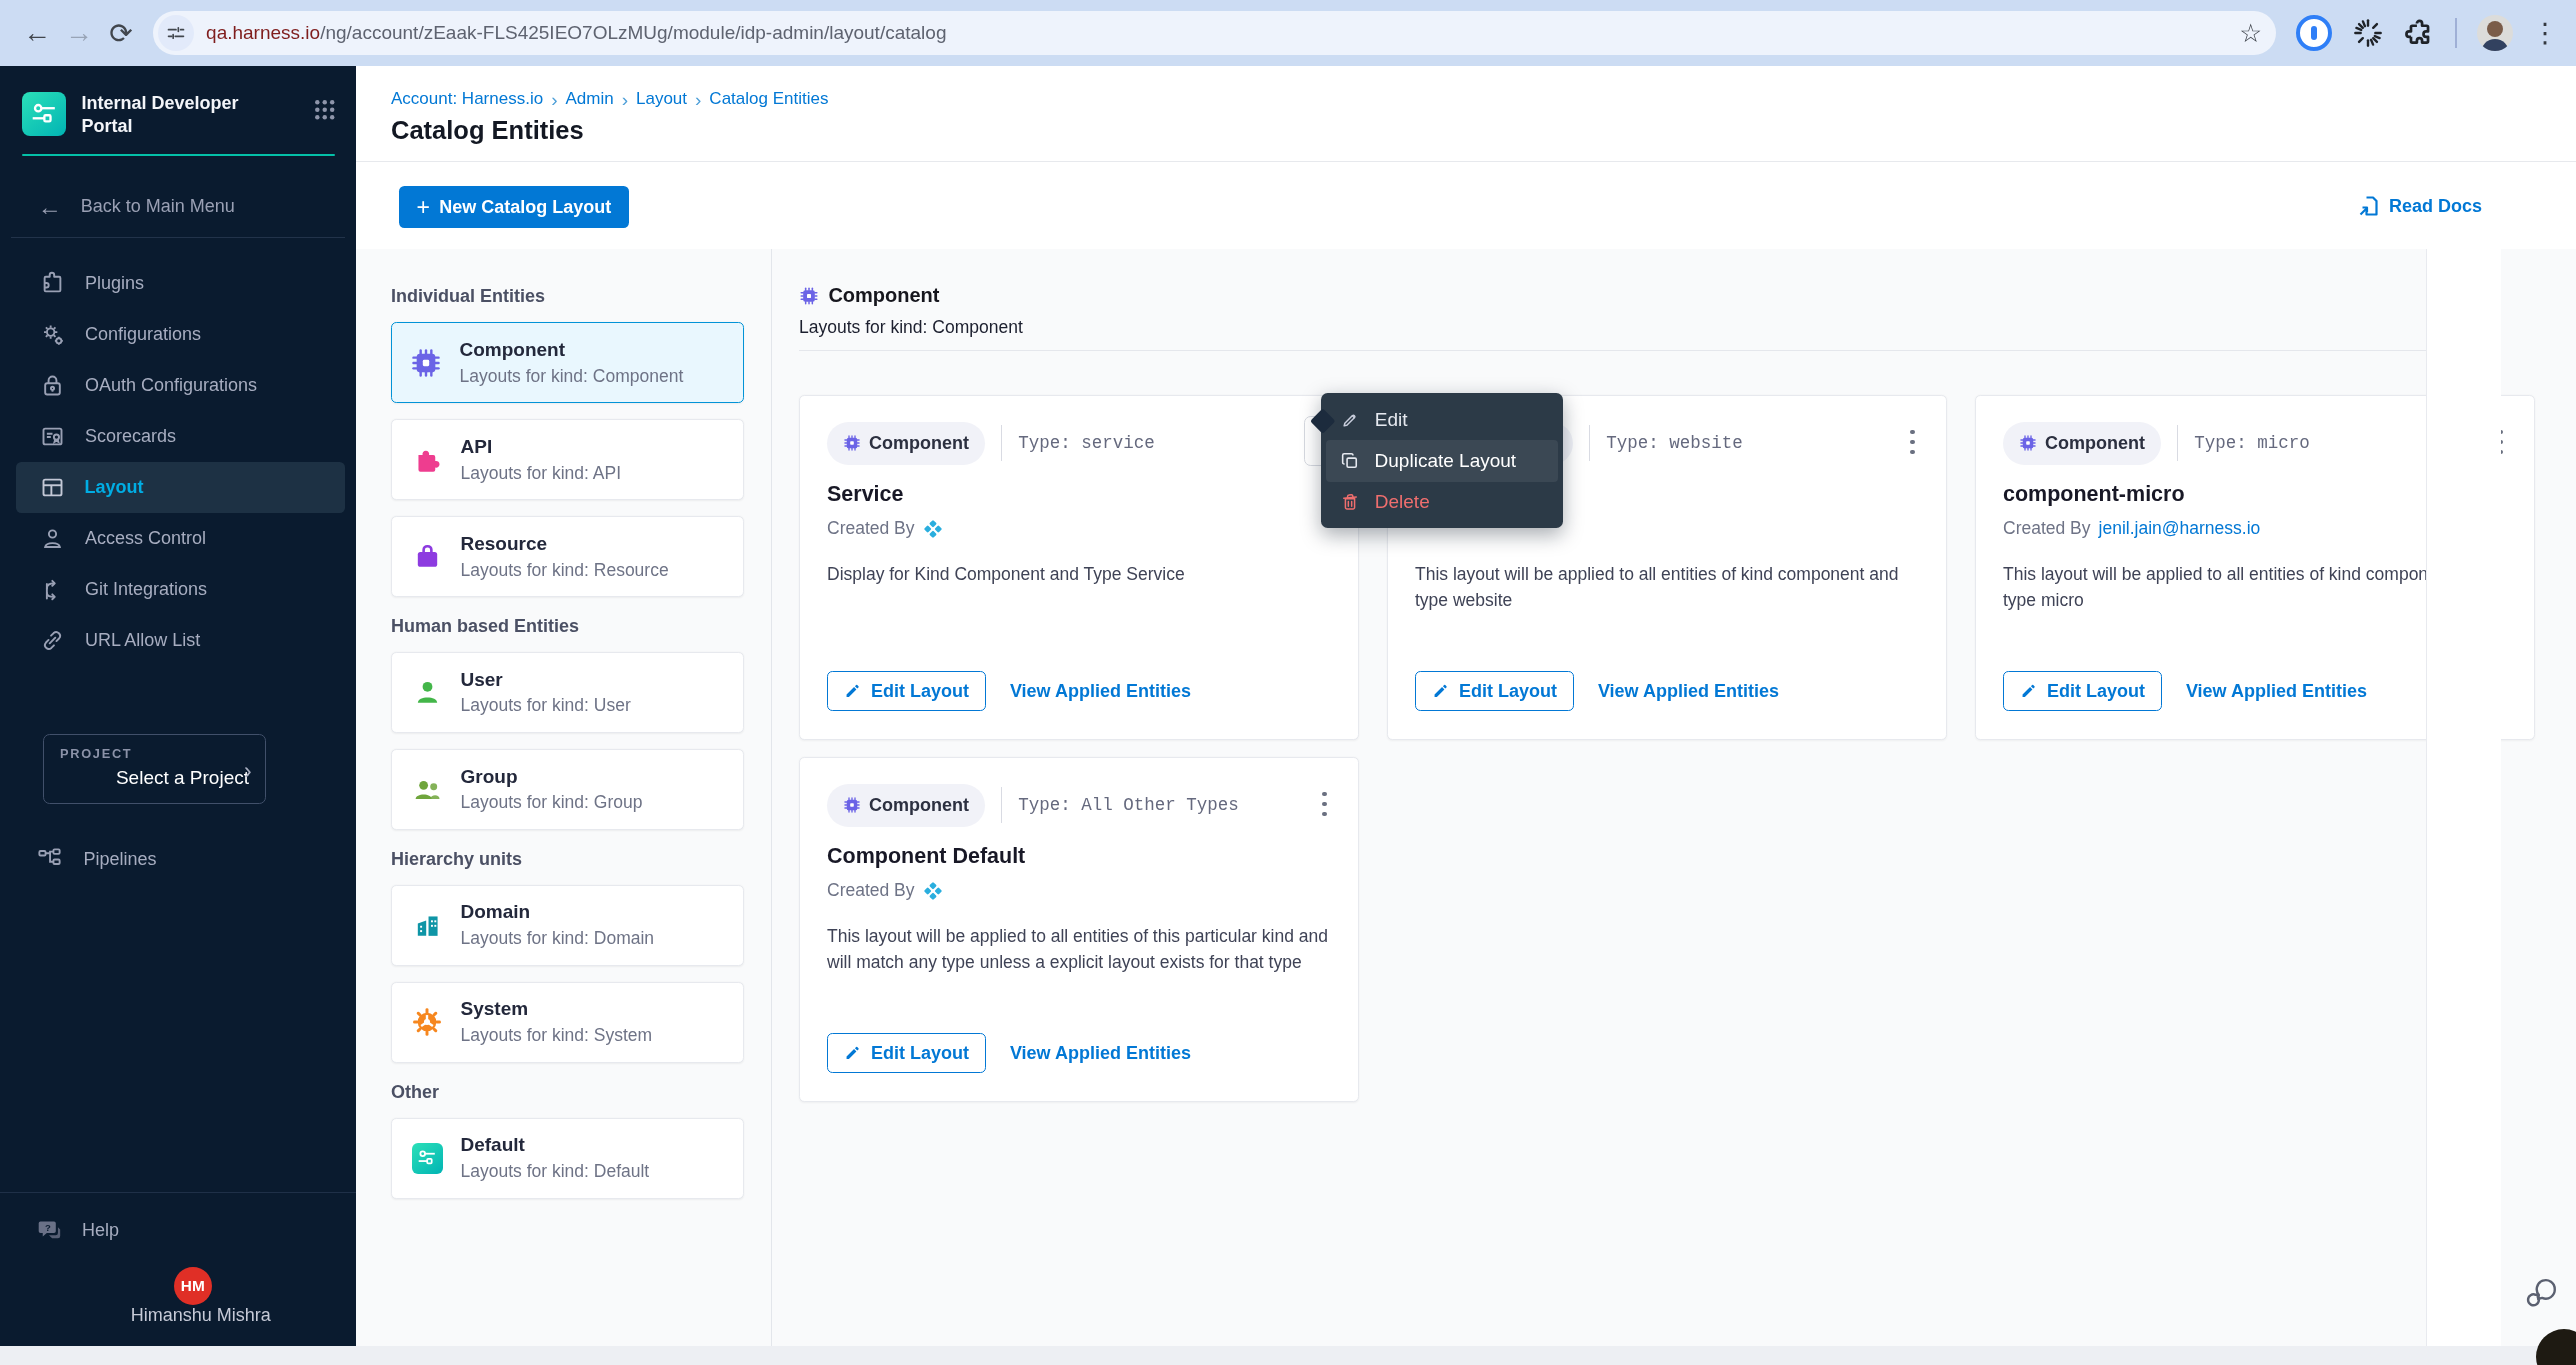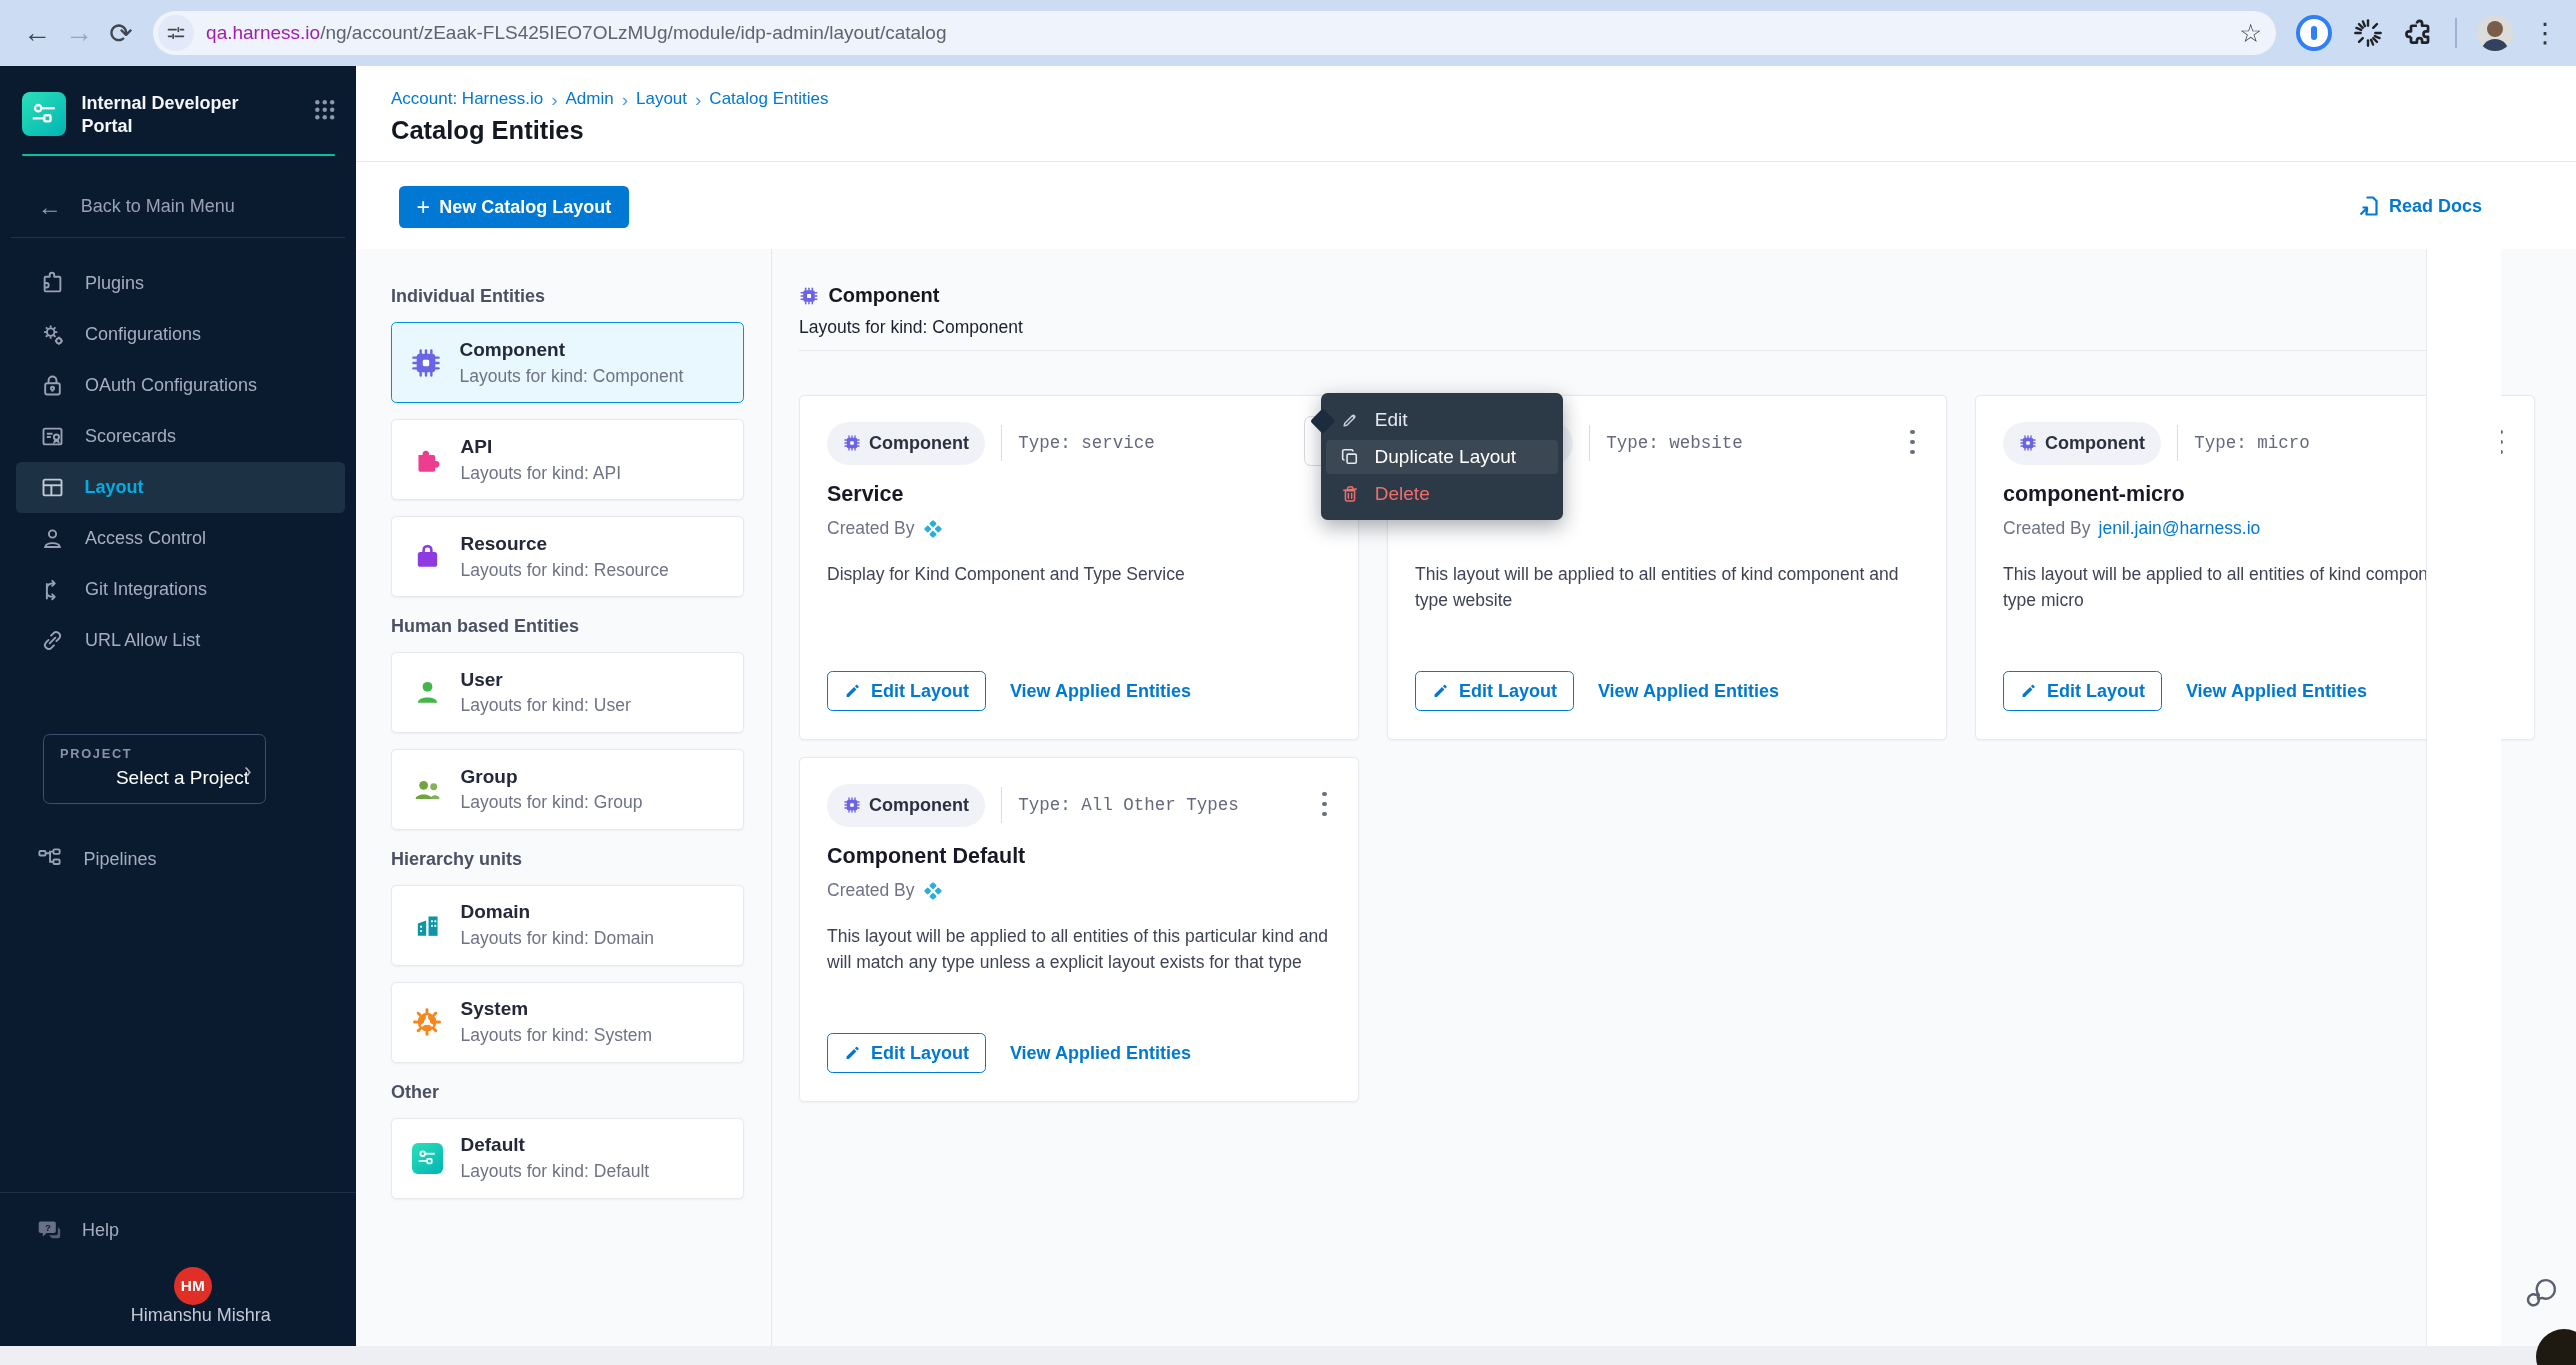--- a/index.html
+++ b/index.html
@@ -6,21 +6,21 @@
   html,body { width:2576px; height:1365px; overflow:hidden; font-family:"Liberation Sans", sans-serif; background:#edeff3; }
   svg { display:block; }
 
   
   .browser { position:absolute; top:0; left:0; width:2576px; height:66px; background:#ccdcf3; display:flex; align-items:center; padding:0 17.5px 0 16px; }
   .nav-ico { font-size:28px; color:#41464d; width:42px; text-align:center; cursor:pointer; flex:0 0 auto; }
   .nav-ico.disabled { color:#98a4b6; }
   .url-pill { flex:1 1 auto; height:44px; margin-left:10.7px; background:#eef3fc; border-radius:22px; display:flex; align-items:center; padding:0 13.4px 0 5.4px; min-width:0; }
   .site-info { width:36px; height:36px; border-radius:50%; background:#e2eafa; display:flex; align-items:center; justify-content:center; flex:0 0 auto; }
   .url-text { font-size:19px; margin-left:12px; white-space:nowrap; overflow:hidden; flex:1 1 auto; }
-  .url-text .host { color:#a21caf;margin-top:32px; }
+  .url-text .host { color:#7f1d1d;margin-top:32px; }
   .url-text .path { color:#5e6370; }
   .pill-star { font-size:25.5px; color:#3c4149; flex:0 0 auto; margin-left:10.7px; }
   .ext-ico { flex:0 0 auto; margin-left:20px; display:flex; align-items:center; justify-content:center; }
   .onepass { width:36px; height:36px; border-radius:50%; background:#fff; border:4px solid #2f7ff7; display:flex; align-items:center; justify-content:center; }
   .onepass i { display:block; width:6px; height:13.4px; border-radius:3.4px; background:#2f7ff7; }
   .chrome-div { width:2px; height:29.5px; background:#9fb0d6; margin-left:20px; flex:0 0 auto; }
   .profile { width:36px; height:36px; border-radius:50%; margin-left:20px; overflow:hidden; background:#dcdcda; position:relative; flex:0 0 auto; }
   .profile .head { position:absolute; top:6px; left:10px; width:16px; height:16px; border-radius:50%; background:#7a5c49; }
   .profile .body { position:absolute; bottom:-4px; left:4px; width:28px; height:16px; border-radius:14px 14px 0 0; background:#32415f; }
   .browser-kebab { font-size:27px; color:#33383f; margin-left:19px; flex:0 0 auto; }
@@ -99,21 +99,21 @@
   .card-created .cb-link { color:#0278d5; cursor:pointer; }
   .card-desc { position:absolute; top:165px; left:27px; right:27px; font-size:17.5px; color:#3f4356; line-height:26px; }
   .card-footer { position:absolute; bottom:28px; left:27px; display:flex; align-items:center; gap:24px; }
   .edit-btn { height:40px; border:1.3px solid #0278d5; border-radius:5.4px; background:#fff; color:#0278d5; font-size:18px; font-weight:700; display:flex; align-items:center; gap:9.4px; padding:0 16px; cursor:pointer; }
   .view-link { font-size:18px; font-weight:700; color:#0278d5; cursor:pointer; }
 
   
   .context-menu { position:absolute; left:1321px; top:393px; width:242px; background:#2c3a47; border-radius:6.7px; padding:6.7px 0; box-shadow:0 6.7px 20px rgba(10,20,35,.35); z-index:50; }
   .menu-caret { position:absolute; left:-7.4px; top:19px; width:17.5px; height:17.5px; background:#1c2b3d; transform:rotate(45deg); border-radius:2.7px; }
   .menu-item { height:40px; display:flex; align-items:center; gap:14.8px; padding:0 19px; font-size:19px; color:#e6e9f0; cursor:pointer; position:relative; }
-  .menu-item.highlight { margin:0 5.4px; padding:0 13.4px; height:34px; background:#3b4854; border-radius:4px; color:#ffffff; }
+  .menu-item.highlight { margin:0 5.4px; padding:0 13.4px; height:42px; background:#3b4854; border-radius:4px; color:#ffffff; }
   .menu-item.danger { color:#ef6e6e; }
 
   .chat-fab { position:absolute; right:16px; bottom:35px; cursor:pointer; }
   .corner-blob { position:absolute; right:-16px; bottom:-20px; width:56px; height:56px; border-radius:50%; background:#1e1a12; z-index:60; }
 </style>
 </head>
 <body>
 
 <div class="browser">
   <span class="nav-ico">←</span>

